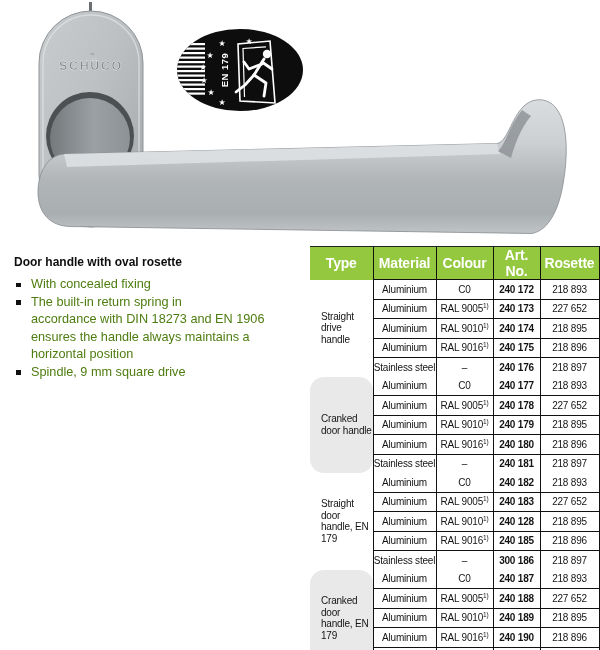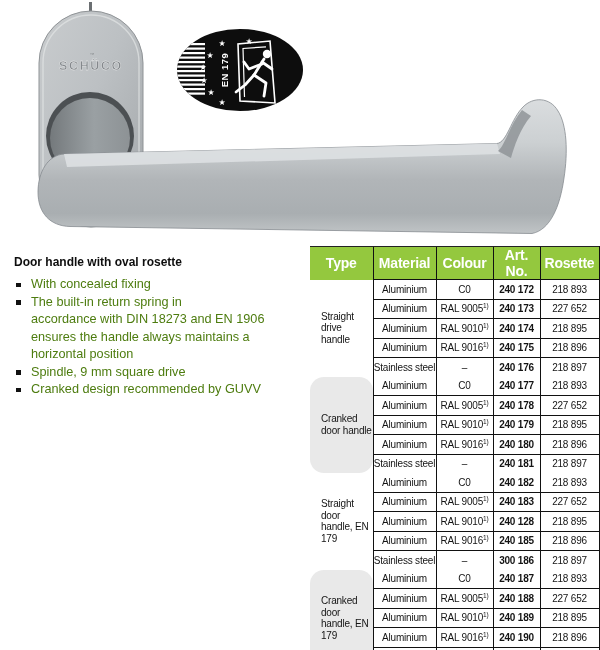--- a/index.html
+++ b/index.html
@@ -135,21 +135,20 @@
 
   <div class="info">
     <h3>Door handle with oval rosette</h3>
     <ul>
       <li>With concealed fixing</li>
       <li>The built-in return spring in
 accordance with DIN 18273 and EN 1906
 ensures the handle always maintains a
 horizontal position</li>
       <li>Spindle, 9 mm square drive</li>
-      <li>Cranked design recommended by GUVV</li>
     </ul>
   </div>
 
   <div class="tablewrap">
     <table>
       <colgroup>
           <col class="c1">
           <col class="c2">
           <col class="c3">
           <col class="c4">

